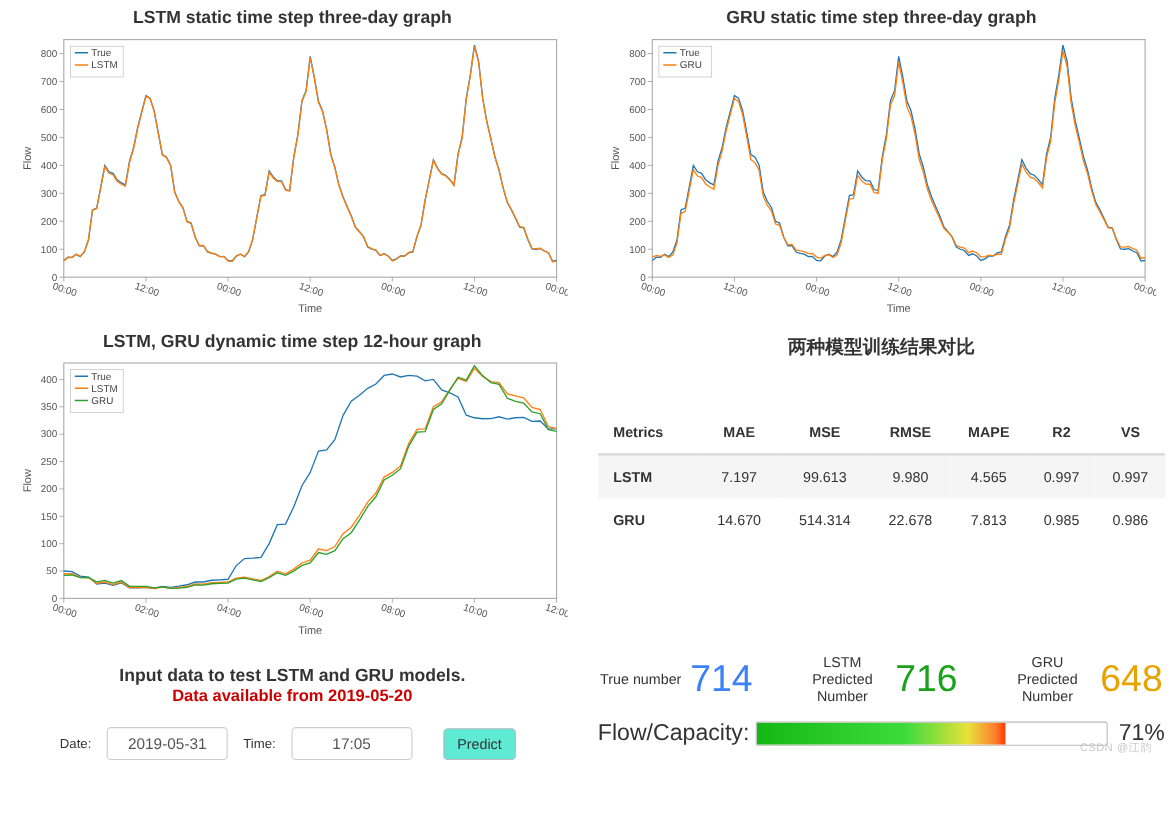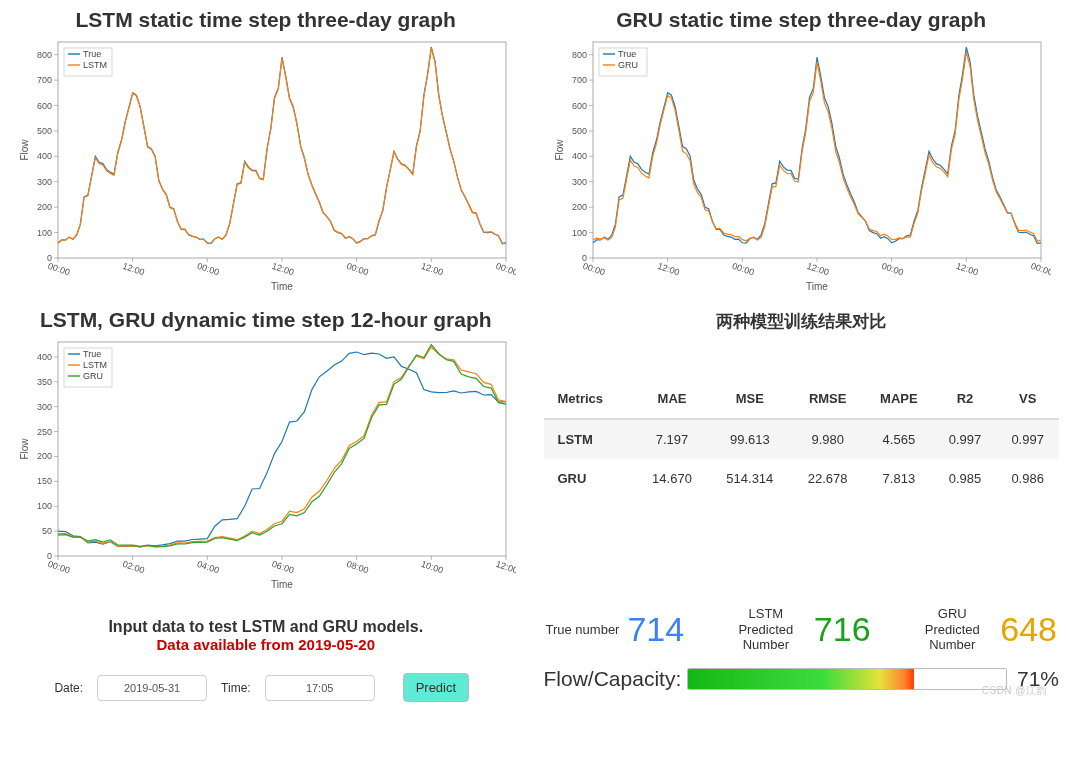--- a/index.html
+++ b/index.html
@@ -18,21 +18,21 @@
       grid-template-rows: auto auto auto;
       column-gap: 20px;
       row-gap: 10px;
     }
     .panel {
       display: flex;
       flex-direction: column;
       align-items: center;
     }
     .chart-title {
-      font-size: 21px;
+      font-size: 16px;
       font-weight: 600;
       color: #333;
       text-align: center;
       padding: 4px 0 2px 0;
     }
     .chart-wrap {
       width: 500px;
       height: 260px;
       position: relative;
     }
@@ -78,21 +78,21 @@
       display: flex;
       align-items: center;
       gap: 14px;
       padding: 0 8px 0 0;
     }
     .form-label { font-size: 12px; color: #333; }
     .input {
       border: 1px solid #ccc;
       border-radius: 4px;
       padding: 6px 8px;
-      font-size: 11px;
+      font-size: 14px;
       color: #555;
       width: 110px;
       text-align: center;
       background: #fff;
     }
     .input.time { width: 110px; }
     .btn {
       border: 1px solid #bbb;
       border-radius: 4px;
       background: #5eead4;

